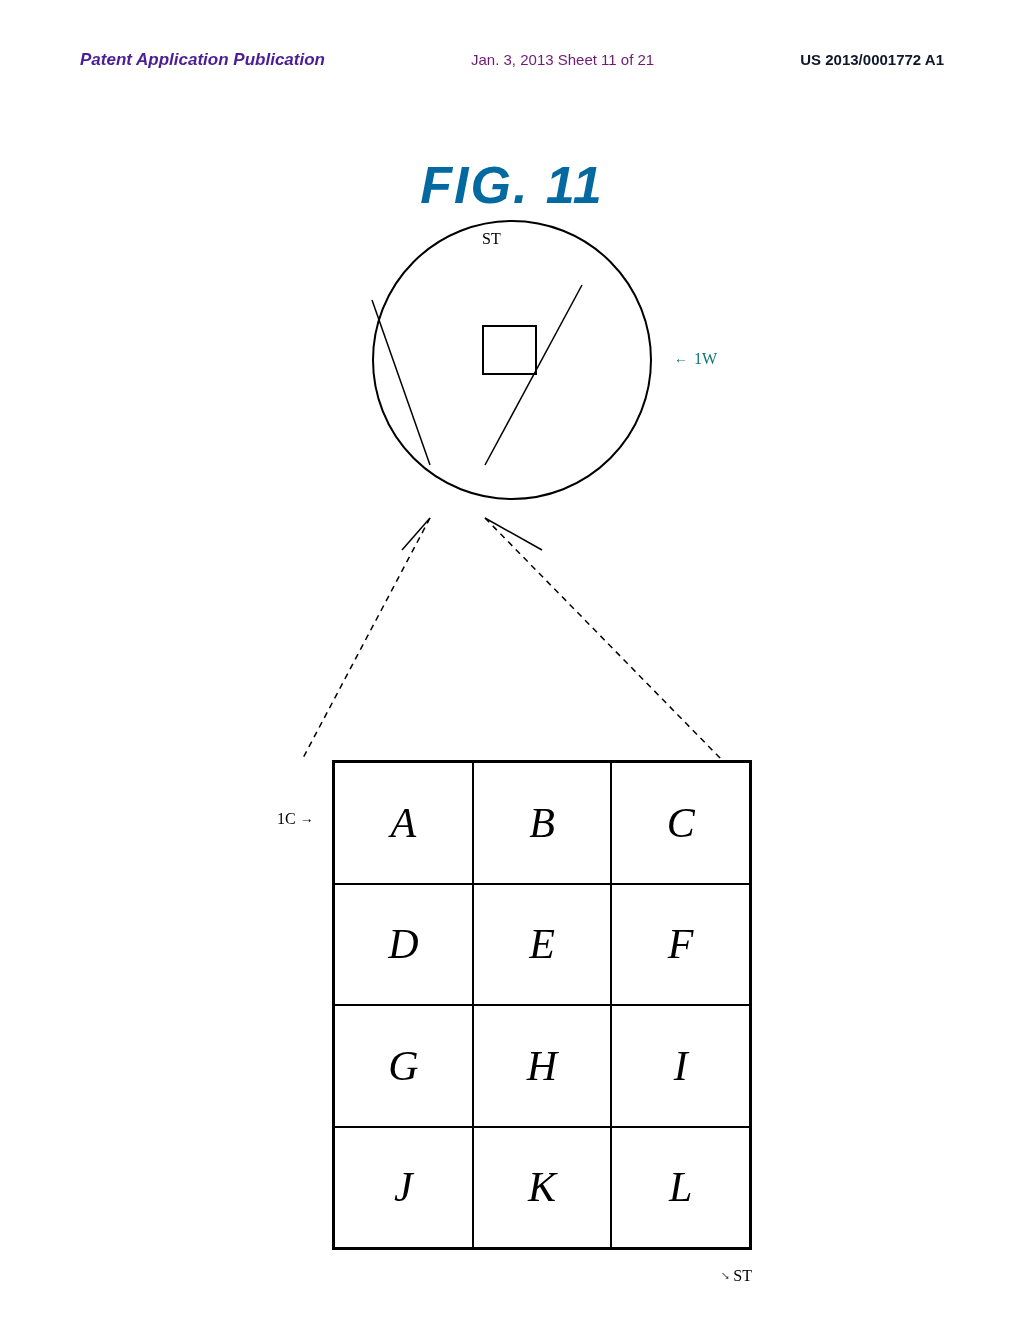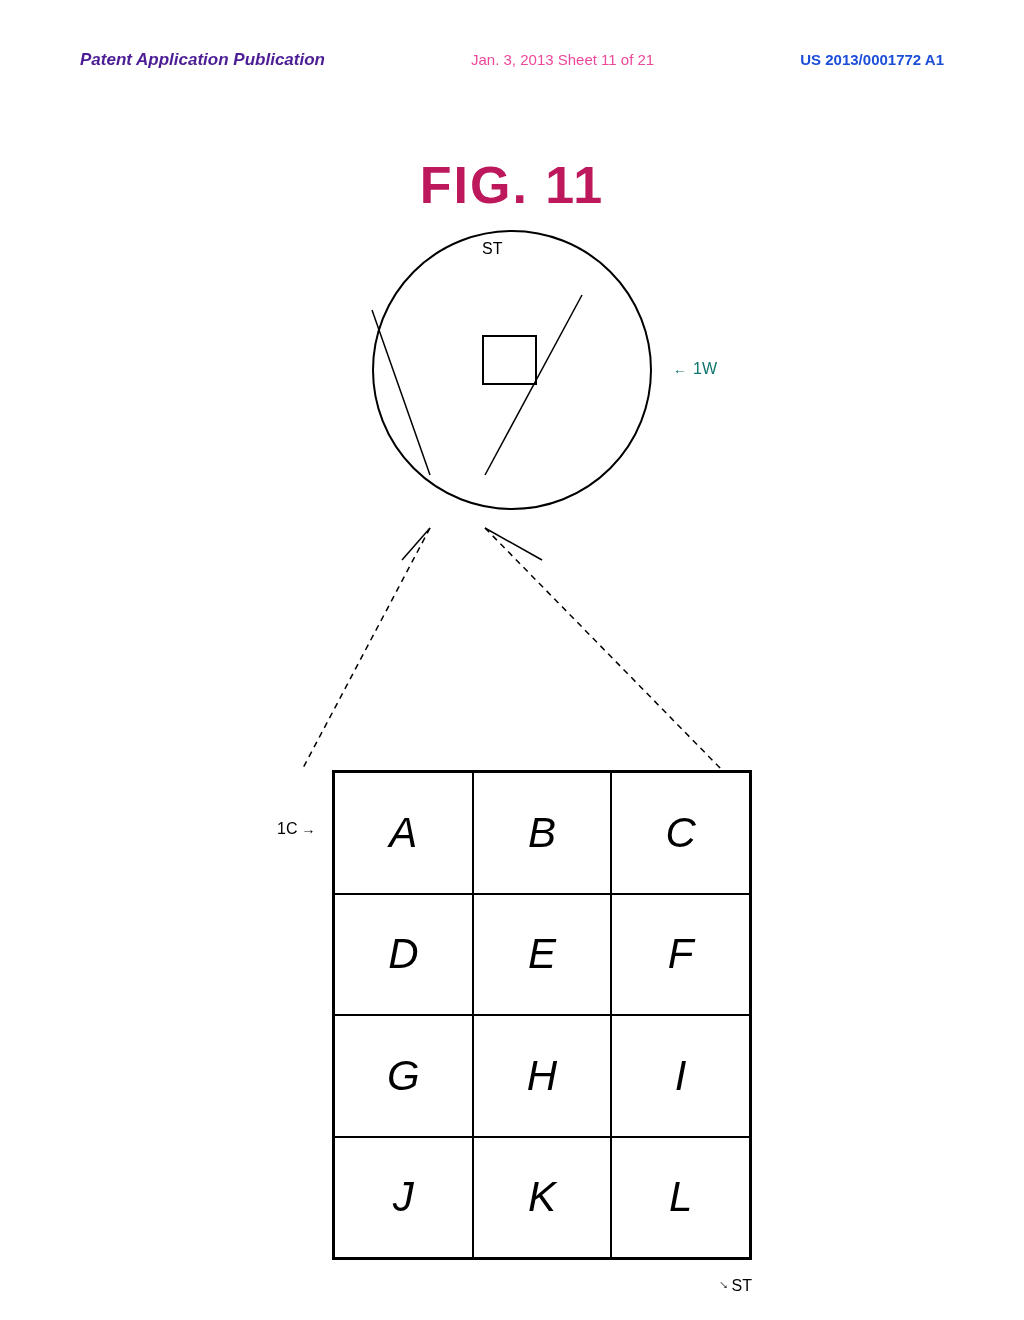--- a/index.html
+++ b/index.html
@@ -38,50 +38,52 @@
 
     .header-left {
       font-size: 17px;
       font-weight: bold;
       font-style: italic;
       color: #4c1d95;
     }
 
     .header-center {
       font-size: 15px;
-      color: #ec4899;
+      color: #701a75;
     }
 
     .header-right {
       font-size: 15px;
-      color: #1d4ed8;
+      color: #0f172a;
       font-weight: bold;
     }
 
     
     .fig-title {
       position: absolute;
       top: 155px;
       left: 50%;
       transform: translateX(-50%);
       font-size: 52px;
+      font-style: italic;
       font-weight: bold;
-      color: #be185d;
+      color: #0369a1;
       letter-spacing: 2px;
       white-space: nowrap;
     }
 
     
     .diagram-area {
       position: absolute;
-      top: 230px;
+      top: 220px;
       left: 50%;
       transform: translateX(-50%);
       width: 620px;
       height: 1000px;
+      font-family: Liberation Serif, serif;
     }
 
     
     .circle-container {
       position: absolute;
       top: 0;
       left: 50%;
       transform: translateX(-50%);
       width: 280px;
       height: 280px;

